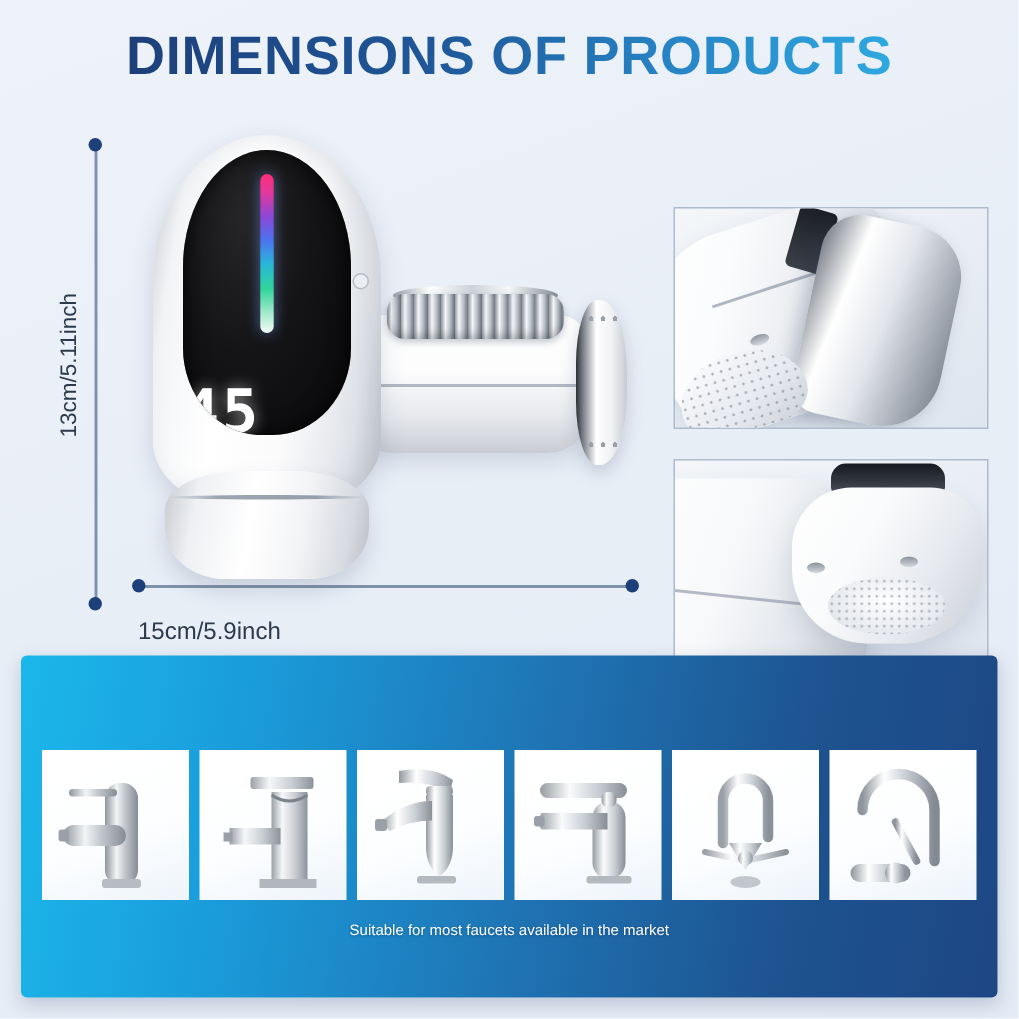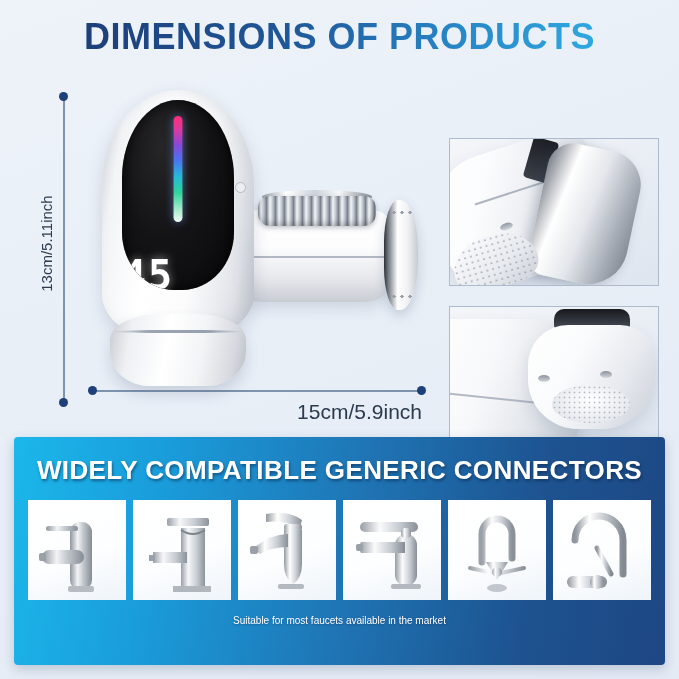--- a/index.html
+++ b/index.html
@@ -82,24 +82,24 @@
     width: 120px;
     text-align: center;
     transform: rotate(-90deg);
     font-size: 15px;
     color: #2b3a4d;
     white-space: nowrap;
   }
   .dim-label-h {
     position: absolute;
     left: 92px;
-    top: 330px;
+    top: 343px;
     width: 330px;
-    text-align: right;
-    font-size: 21px;
+    text-align: left;
+    font-size: 16px;
     color: #2b3a4d;
     white-space: nowrap;
   }
 
   
   .product {
     position: absolute;
     left: 92px;
     top: 8px;
     width: 330px;
@@ -512,21 +512,20 @@
     <div class="head-b-seam"></div>
     <div class="dark-gap-b"></div>
     <div class="spout-b"></div>
     <div class="nozzle-b"></div>
     <div class="port-b1"></div>
     <div class="port-b2"></div>
   </div>
 </div>
 
 <div class="banner">
-  <div class="banner-title">WIDELY COMPATIBLE GENERIC CONNECTORS</div>
 
   <div class="thumb-row">
 
     <div class="thumb">
       <svg width="98" height="100" viewBox="0 0 98 100">
         <defs>
           <linearGradient id="cr1" x1="0" y1="0" x2="1" y2="0">
             <stop offset="0" stop-color="#8f959d"></stop>
               <stop offset="0.35" stop-color="#f2f4f6"></stop>
             <stop offset="0.6" stop-color="#c3c8ce"></stop>

